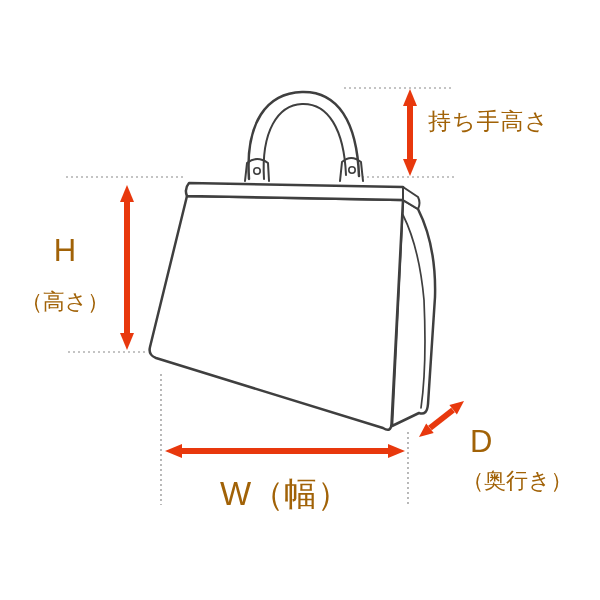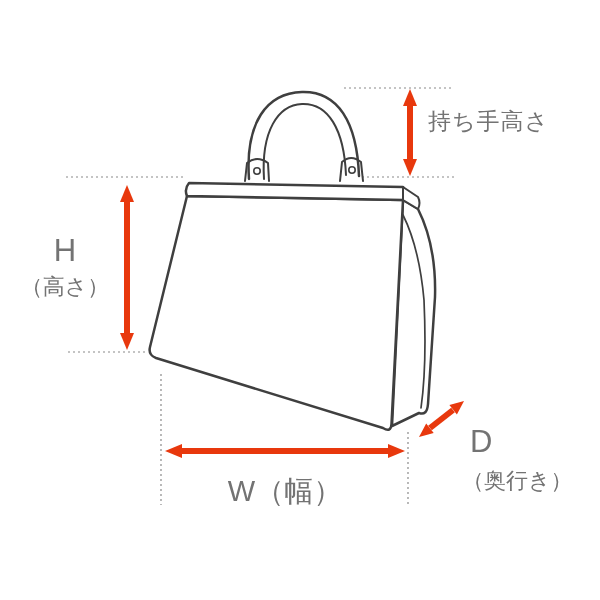--- a/index.html
+++ b/index.html
@@ -14,43 +14,43 @@
     height: 600px;
     background: #ffffff;
     overflow: hidden;
   }
   .canvas svg {
     position: absolute;
     left: 0; top: 0;
   }
   .label, .label-block {
     position: absolute;
-    color: #737373;
+    color: #a16207;
     white-space: nowrap;
   }
   .handle-height-label {
     left: 428px;
     top: 106px;
     font-size: 23px;
     letter-spacing: 1px;
   }
   .height-block {
     left: 15px;
     top: 233px;
     width: 100px;
     text-align: center;
   }
   .height-block .letter { font-size: 31px; font-weight: 500; }
-  .height-block .caption { font-size: 22px; margin-top: 3px; }
+  .height-block .caption { font-size: 22px; margin-top: 18px; }
   .width-label {
     left: 160px;
     top: 472px;
     width: 250px;
     text-align: center;
-    font-size: 29px;
+    font-size: 33px;
   }
   .depth-block {
     left: 462px;
     top: 424px;
   }
   .depth-block .letter { font-size: 31px; font-weight: 500; margin-left: 8px; }
   .depth-block .caption { font-size: 22px; margin-top: 6px; }
 </style>
 </head>
 <body>

